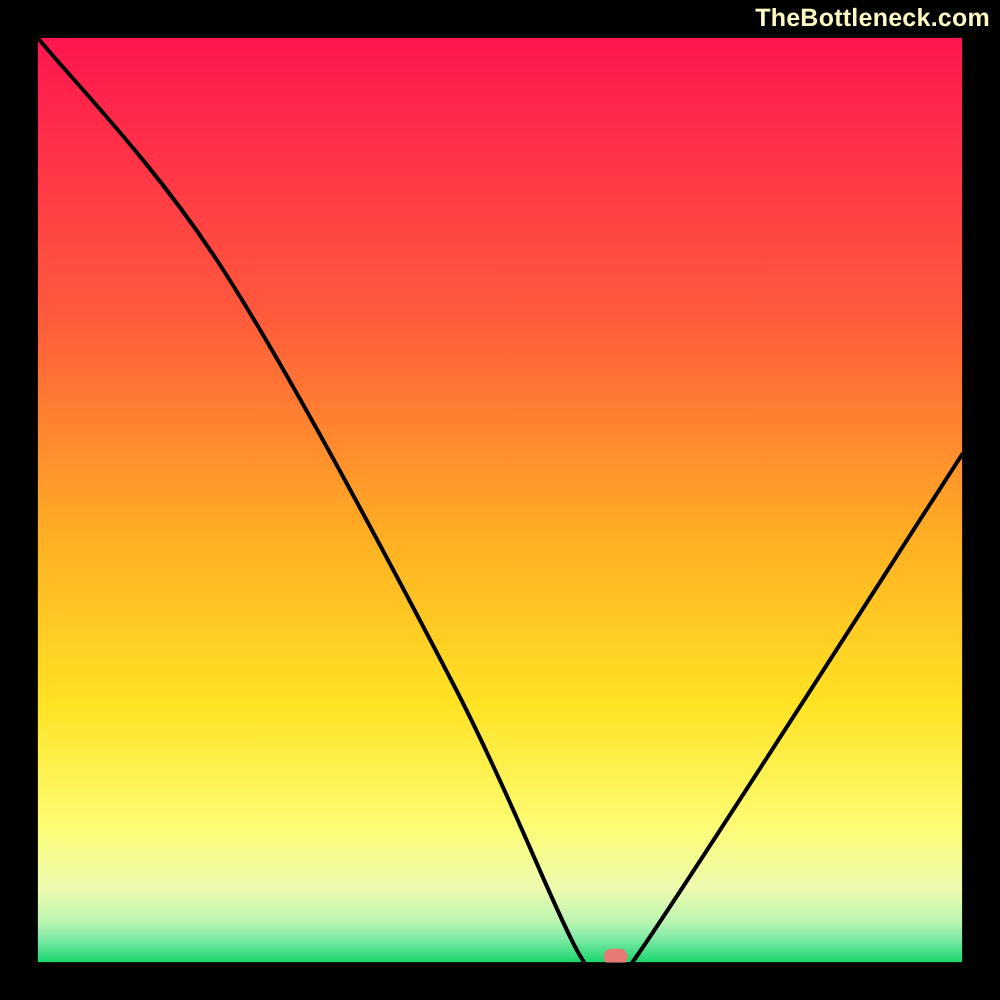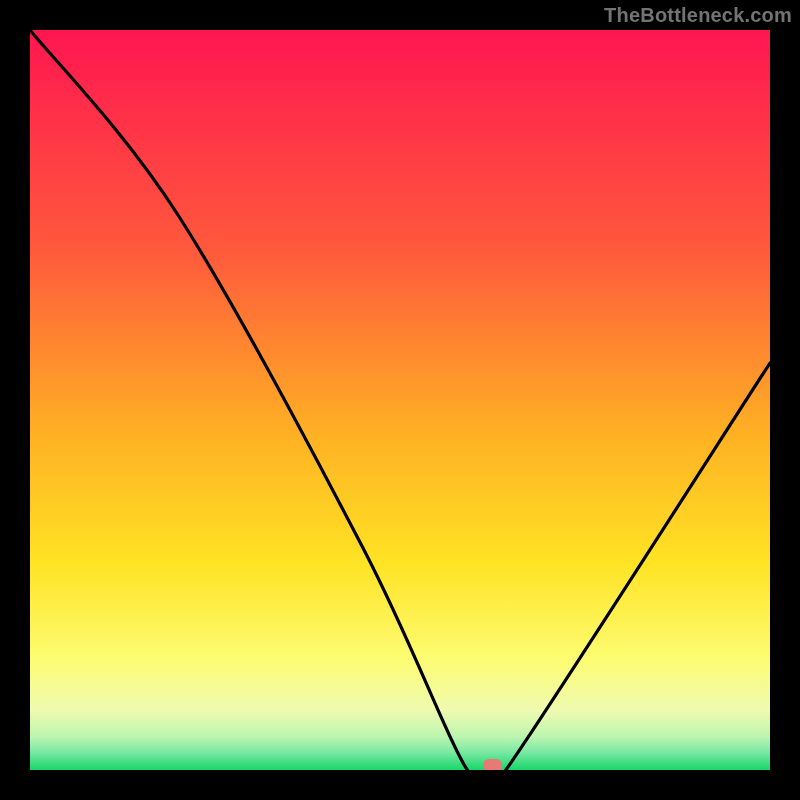--- a/index.html
+++ b/index.html
@@ -16,21 +16,21 @@
     height: 800px;
     background: #000;
   }
   .watermark {
     position: absolute;
     top: 4px;
     right: 8px;
     font-family: Arial, Helvetica, sans-serif;
     font-size: 20px;
     font-weight: 600;
-    color: #737373;
+    color: #fef9c3;
     letter-spacing: 0.2px;
     z-index: 5;
   }
   .plot-area {
     position: absolute;
     left: 30px;
     top: 30px;
     width: 740px;
     height: 740px;
     overflow: hidden;

